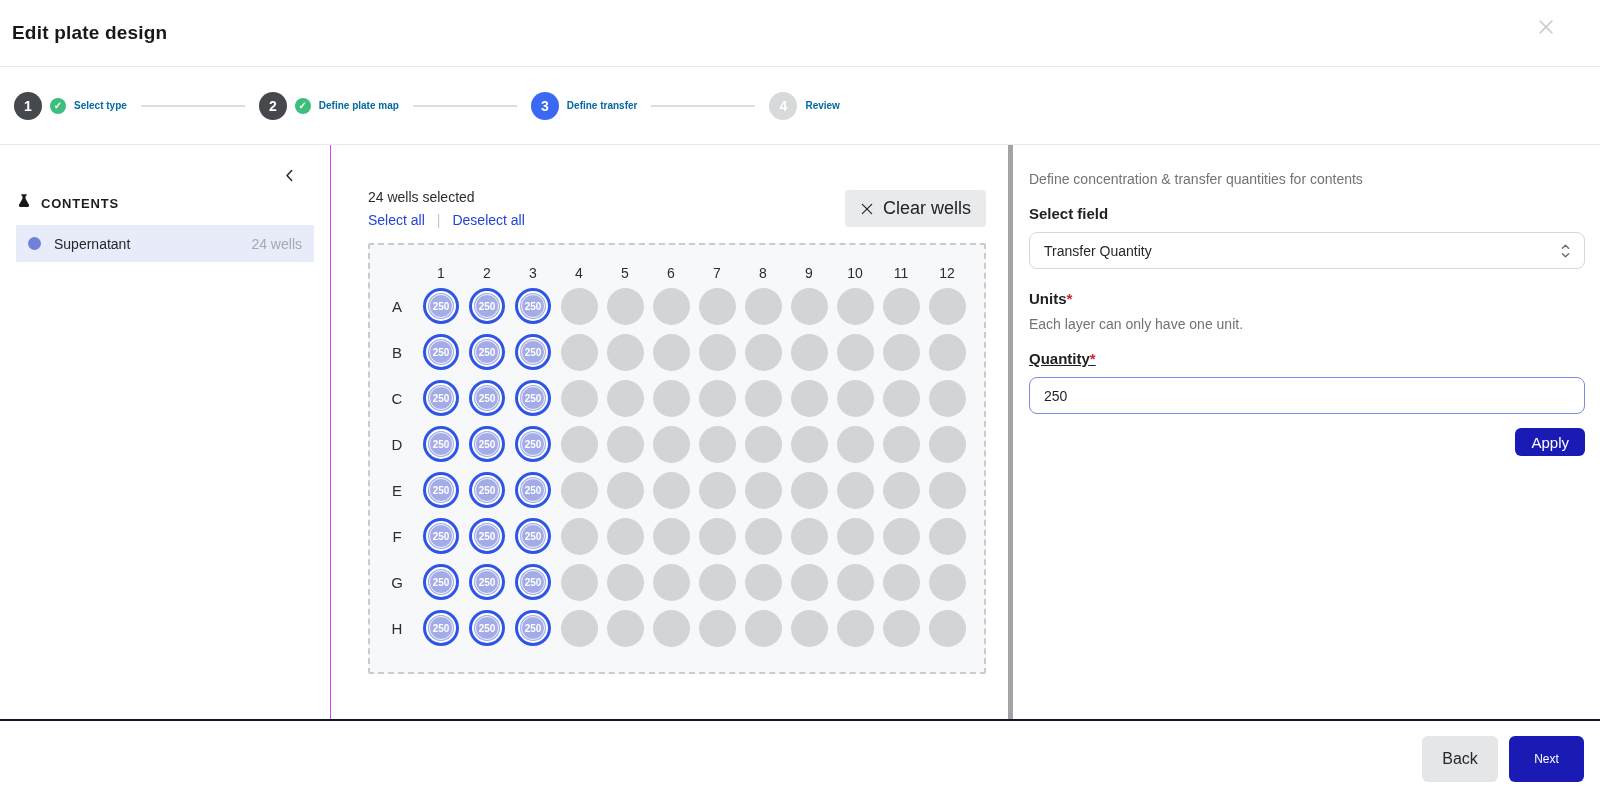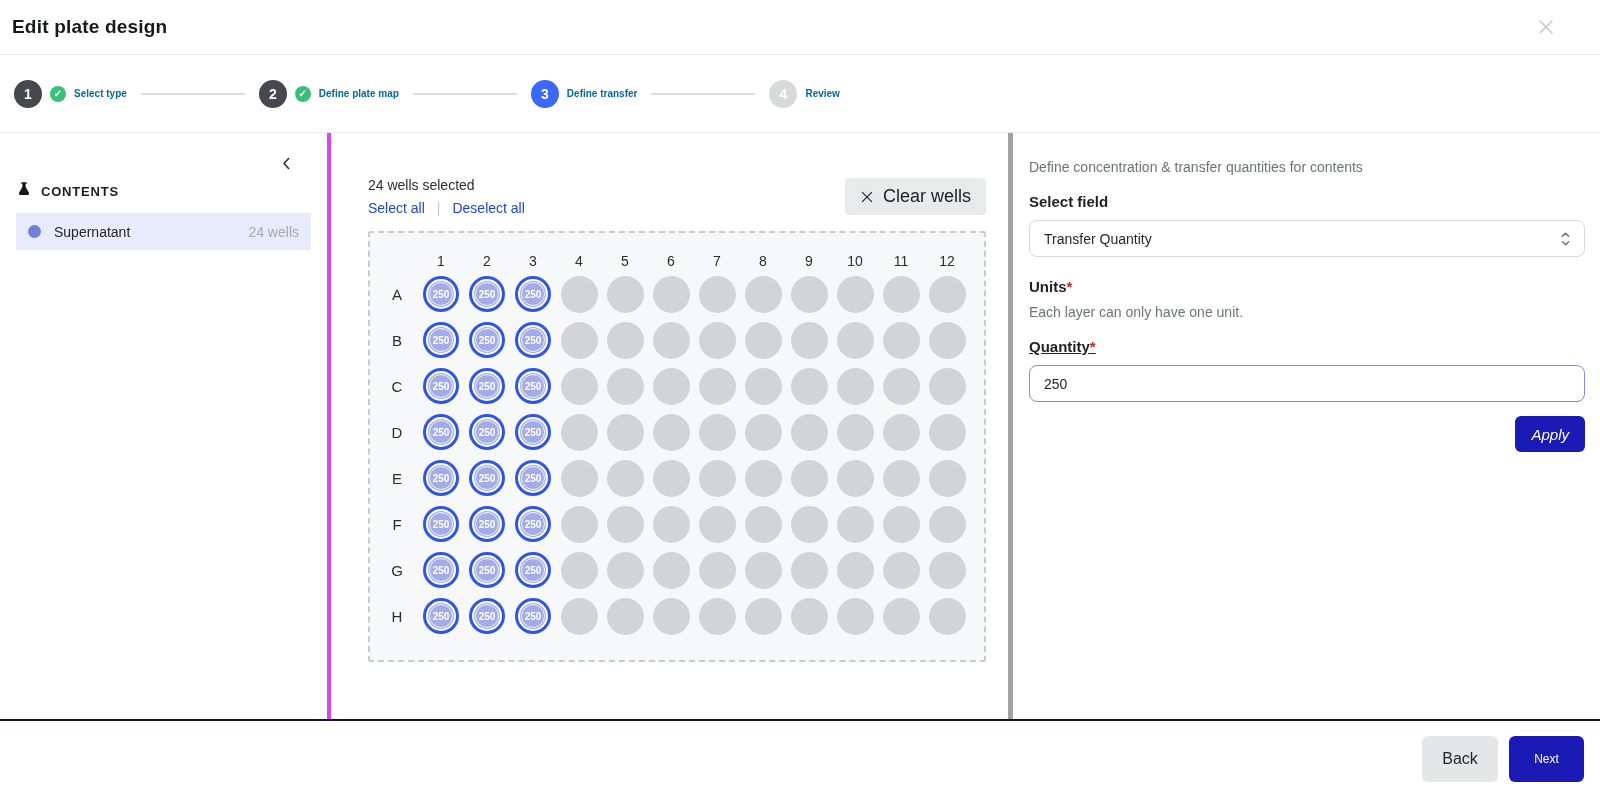--- a/index.html
+++ b/index.html
@@ -1,40 +1,40 @@
 <!DOCTYPE html>
 <html><head>
 <meta charset="utf-8">
 <style>
   * { box-sizing: border-box; margin: 0; padding: 0; }
   html, body { width: 1600px; height: 796px; background: #fff; overflow: hidden; }
   body { font-family: "Liberation Sans", sans-serif; color: #2b2d31; }
   .app { width: 1600px; height: 796px; display: flex; flex-direction: column; background: #fff; }
 
   
-  .hdr { height: 55px; border-bottom: 1px solid #e9eaec; position: relative; display: flex; align-items: center; padding-left: 12px; flex: 0 0 auto; }
+  .hdr { height: 67px; border-bottom: 1px solid #e9eaec; position: relative; display: flex; align-items: center; padding-left: 12px; flex: 0 0 auto; }
   .hdr-title { font-size: 19px; font-weight: 700; color: #17181a; letter-spacing: .2px; }
   .close-btn { position: absolute; right: 42px; top: 15px; width: 24px; height: 24px; display: flex; align-items: center; justify-content: center; cursor: pointer; }
 
   
   .stepper { height: 78px; border-bottom: 1px solid #e9eaec; display: flex; align-items: center; padding-left: 14px; flex: 0 0 auto; }
   .step { display: flex; align-items: center; }
   .step-circle { width: 28px; height: 28px; border-radius: 50%; color: #fff; font-size: 14px; font-weight: 700; display: flex; align-items: center; justify-content: center; }
   .step-circle.done { background: #45484c; }
   .step-circle.active { background: #3c69f3; }
   .step-circle.upcoming { background: #d7d9db; }
   .check-badge { width: 16px; height: 16px; border-radius: 50%; background: #3dbe7b; color: #fff; font-size: 10px; font-weight: 700; display: flex; align-items: center; justify-content: center; margin-left: 8px; }
   .step-label { margin-left: 8px; font-size: 10px; font-weight: 600; color: #0369a1; }
   .step-line { width: 104px; height: 2px; background: #dcddde; margin: 0 14px; }
 
   
   .main { flex: 1 1 auto; display: flex; min-height: 0; }
 
   
-  .sidebar { width: 331px; border-right: 4px solid #d946ef; position: relative; padding: 0 16px; flex: 0 0 auto; }
+  .sidebar { width: 331px; border-right: 1px solid #d946ef; position: relative; padding: 0 16px; flex: 0 0 auto; }
   .collapse-btn { position: absolute; top: 22px; right: 32px; cursor: pointer; }
   .contents-hdr { margin-top: 48px; display: flex; align-items: center; gap: 9px; }
   .contents-title { font-size: 13px; font-weight: 700; letter-spacing: .8px; color: #1c1d20; }
   .content-item { margin-top: 12px; height: 37px; background: #e8ebf9; display: flex; align-items: center; padding: 0 12px; cursor: pointer; }
   .content-dot { width: 13px; height: 13px; border-radius: 50%; background: #7081d8; flex: 0 0 auto; }
   .content-name { margin-left: 13px; font-size: 14px; color: #26272a; }
   .content-wells { margin-left: auto; font-size: 14px; color: #a6a9ae; }
 
   
   .plate-panel { flex: 1 1 auto; padding: 44px 0 0 37px; }
@@ -56,21 +56,21 @@
   
   .form-panel { width: 592px; border-left: 5px solid #a3a3a3; padding: 26px 15px 0 16px; flex: 0 0 auto; }
   .form-desc { font-size: 14px; color: #6f7277; }
   .field-label { margin-top: 18px; font-size: 15px; font-weight: 700; color: #1f2023; }
   .req { color: #c32b30; }
   .select-box { margin-top: 10px; height: 37px; border: 1px solid #d5d7da; border-radius: 8px; background: #fff; display: flex; align-items: center; justify-content: space-between; padding: 0 13px 0 14px; font-size: 14px; color: #26272a; cursor: pointer; }
   .help-text { margin-top: 9px; font-size: 14px; color: #6f7277; }
   .text-input { margin-top: 10px; height: 37px; width: 100%; border: 1.5px solid #7e8ae8; border-radius: 8px; display: flex; align-items: center; padding: 0 14px; font-size: 14px; color: #1f2023; background: #fff; }
   .apply-row { display: flex; justify-content: flex-end; margin-top: 14px; }
   .btn-primary { background: #1a1ab4; color: #fff; border: none; border-radius: 6px; font-family: inherit; cursor: pointer; }
-  .apply-btn { height: 36px; padding: 0 16px; font-size: 15px; font-style: italic; }
+  .apply-btn { height: 28px; padding: 0 16px; font-size: 15px; }
 
   
   .ftr { height: 77px; border-top: 2px solid #0f172a; display: flex; align-items: center; justify-content: flex-end; gap: 11px; padding-right: 16px; flex: 0 0 auto; }
   .back-btn { height: 46px; min-width: 76px; padding: 0 18px; background: #e5e6e8; color: #26272a; border: none; border-radius: 6px; font-family: inherit; font-size: 16px; cursor: pointer; }
   .next-btn { height: 46px; min-width: 75px; padding: 0 18px; font-size: 12px; }
 </style>
 </head>
 <body>
 
 <div class="app">

